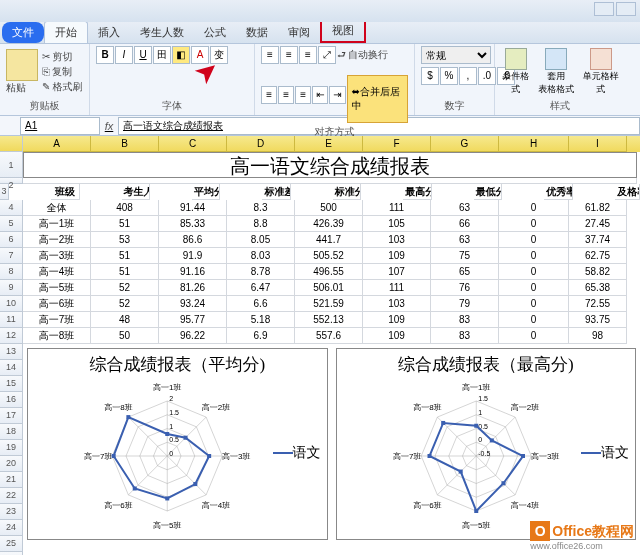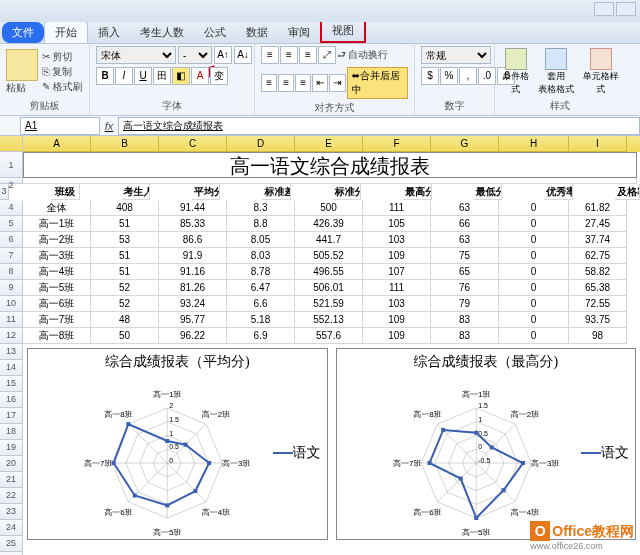--- a/index.html
+++ b/index.html
@@ -23,21 +23,21 @@
 .group { border-right: 1px solid #d0dae8; padding: 2px 6px; display: flex; flex-direction: column; justify-content: space-between; position: relative; }
 .group-label { text-align: center; font-size: 10px; color: #555; padding-top: 2px; }
 .group-body { flex: 1; display: flex; align-items: center; gap: 4px; }
 .paste-big { width: 32px; height: 32px; background: #f5e6a0; border: 1px solid #c8b662; }
 .mini { font-size: 10px; color: #444; display: flex; align-items: center; gap: 2px; }
 select { font-size: 10px; height: 18px; border: 1px solid #abc; }
 .fmt-btn { width: 18px; height: 18px; border: 1px solid #abc; background: #fff; font-size: 10px; text-align: center; line-height: 16px; display: inline-block; }
 .fmt-btn.b { font-weight: bold; }
 .fmt-btn.i { font-style: italic; }
 .fmt-btn.u { text-decoration: underline; }
-.merge { background: #fbe27b; border: 1px solid #d7a336; padding: 1px 4px; font-size: 10px; }
+.merge { background: #fbe27b; border: 1px solid #d7a336; padding: 9px 4px; font-size: 10px; margin-top: 8px; }
 
 
 .fbar { height: 20px; border-bottom: 1px solid #b5c6dc; display: flex; align-items: center; background: #f3f6fb; text-decoration: underline; }
 .namebox { width: 80px; height: 18px; border: 1px solid #abc; background: #fff; padding: 0 4px; font-size: 10px; margin-left: 20px; }
 .fx { width: 18px; text-align: center; font-style: italic; color: #555; }
 .formula { flex: 1; height: 18px; border: 1px solid #abc; background: #fff; padding: 0 4px; font-size: 10px; }
 
 
 .sheet { position: relative; }
 .colhdr { display: flex; height: 16px; background: linear-gradient(#f6e98e,#f0d95c); font-size: 10px; }
@@ -48,21 +48,21 @@
 .row { display: flex; height: 16px; }
 .cell { border-right: 1px solid #d4d8de; border-bottom: 1px solid #d4d8de; font-size: 10px; padding: 0 2px; line-height: 15px; text-align: center; overflow: hidden; white-space: nowrap; }
 .title-cell { font-size: 20px; font-family: SimSun; font-weight: normal; text-align: center; line-height: 26px; height: 26px; }
 .hdr-cell { font-weight: bold; margin-left: 42px; }
 .row1 { height: 26px; }
 .row1 .rownum { line-height: 26px; }
 
 
 .charts { display: flex; height: 200px; }
 .chart-box { flex: 1; border: 1px solid #888; margin: 4px; padding: 4px; position: relative; }
-.chart-title { text-align: center; font-size: 14px; font-family: SimSun; margin-bottom: 12px; }
+.chart-title { text-align: center; font-size: 17px; font-family: SimSun; margin-bottom: 0; }
 .radar { width: 100%; height: 160px; }
 .legend { position: absolute; right: 6px; top: 50%; font-size: 14px; display: flex; align-items: center; gap: 0; }
 .legend-line { width: 20px; height: 2px; background: #3a5fb0; display: inline-block; }
 
 
 .watermark { position: absolute; right: 6px; bottom: 4px; font-size: 14px; color: #e77817; font-weight: bold; }
 .watermark .sub { font-size: 9px; color: #888; display: block; font-weight: normal; }
 .wm-icon { display: inline-block; width: 20px; height: 20px; background: #e77817; color: #fff; text-align: center; line-height: 20px; font-weight: bold; margin-right: 2px; }
 </style>
 </head>
@@ -107,26 +107,20 @@
             <span>✎</span>
             <span>格式刷</span>
           </div>
       </div>
     </div>
     <div class="group-label">剪贴板</div>
   </div>
 
   <div class="group" style="width:165px">
     <div class="group-body" style="flex-direction:column;align-items:flex-start;gap:3px">
-      <div style="display:flex;gap:2px">
-        <select style="width:80px"><option>宋体</option></select>
-        <select style="width:34px"><option>-</option></select>
-        <span class="fmt-btn">A↑</span>
-        <span class="fmt-btn">A↓</span>
-      </div>
       <div style="display:flex;gap:1px">
         <span class="fmt-btn b">B</span>
         <span class="fmt-btn i">I</span>
         <span class="fmt-btn u">U</span>
         <span class="fmt-btn">田</span>
         <span class="fmt-btn" style="background:#ffe97f">◧</span>
         <span class="fmt-btn" style="color:#c00">A</span>
         <span class="fmt-btn">变</span>
       </div>
     </div>

